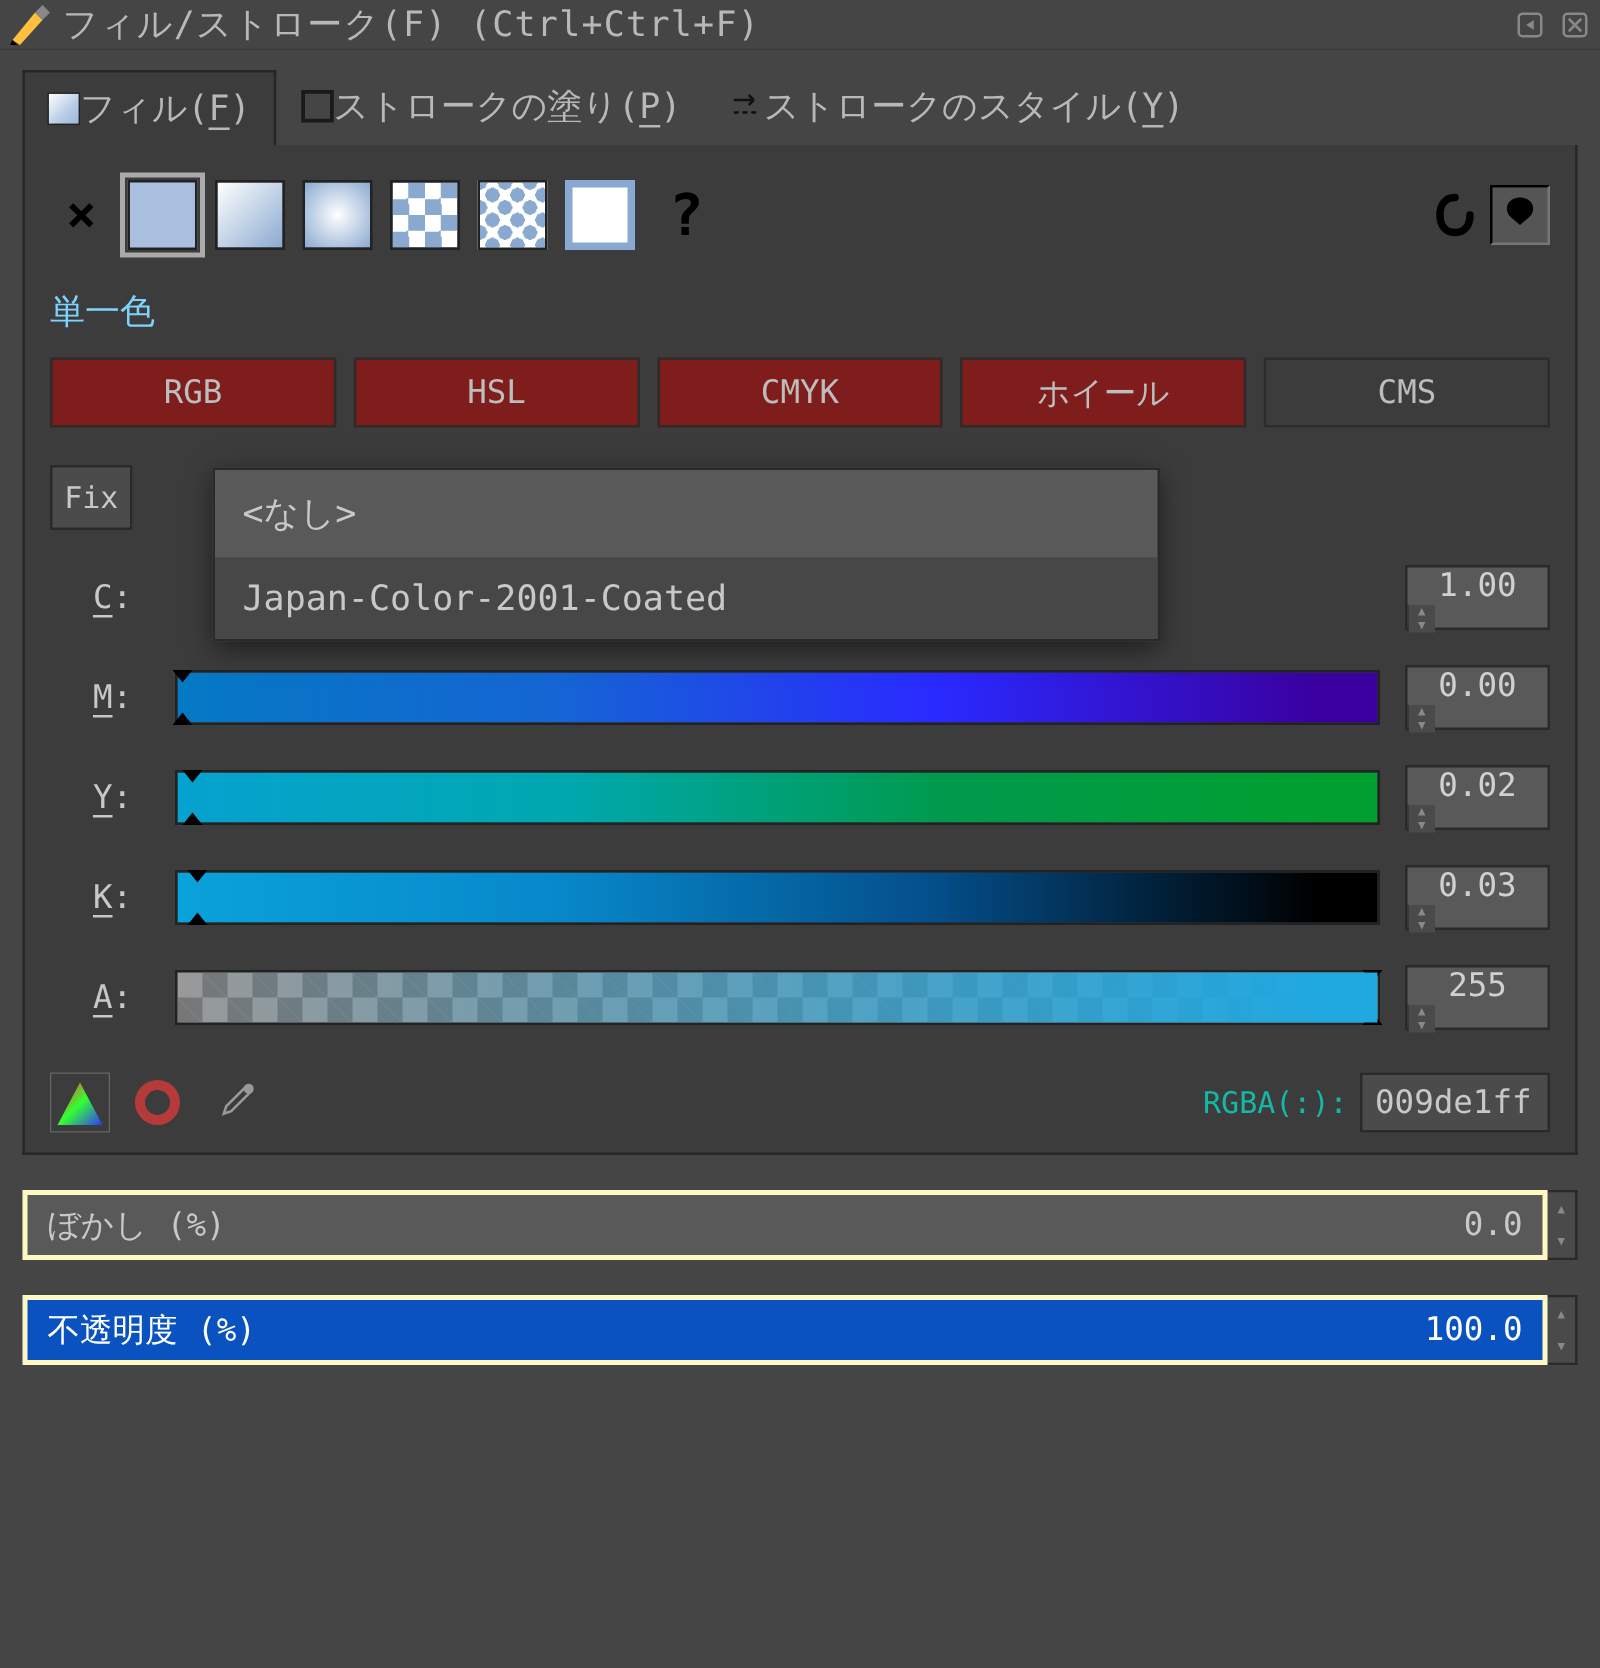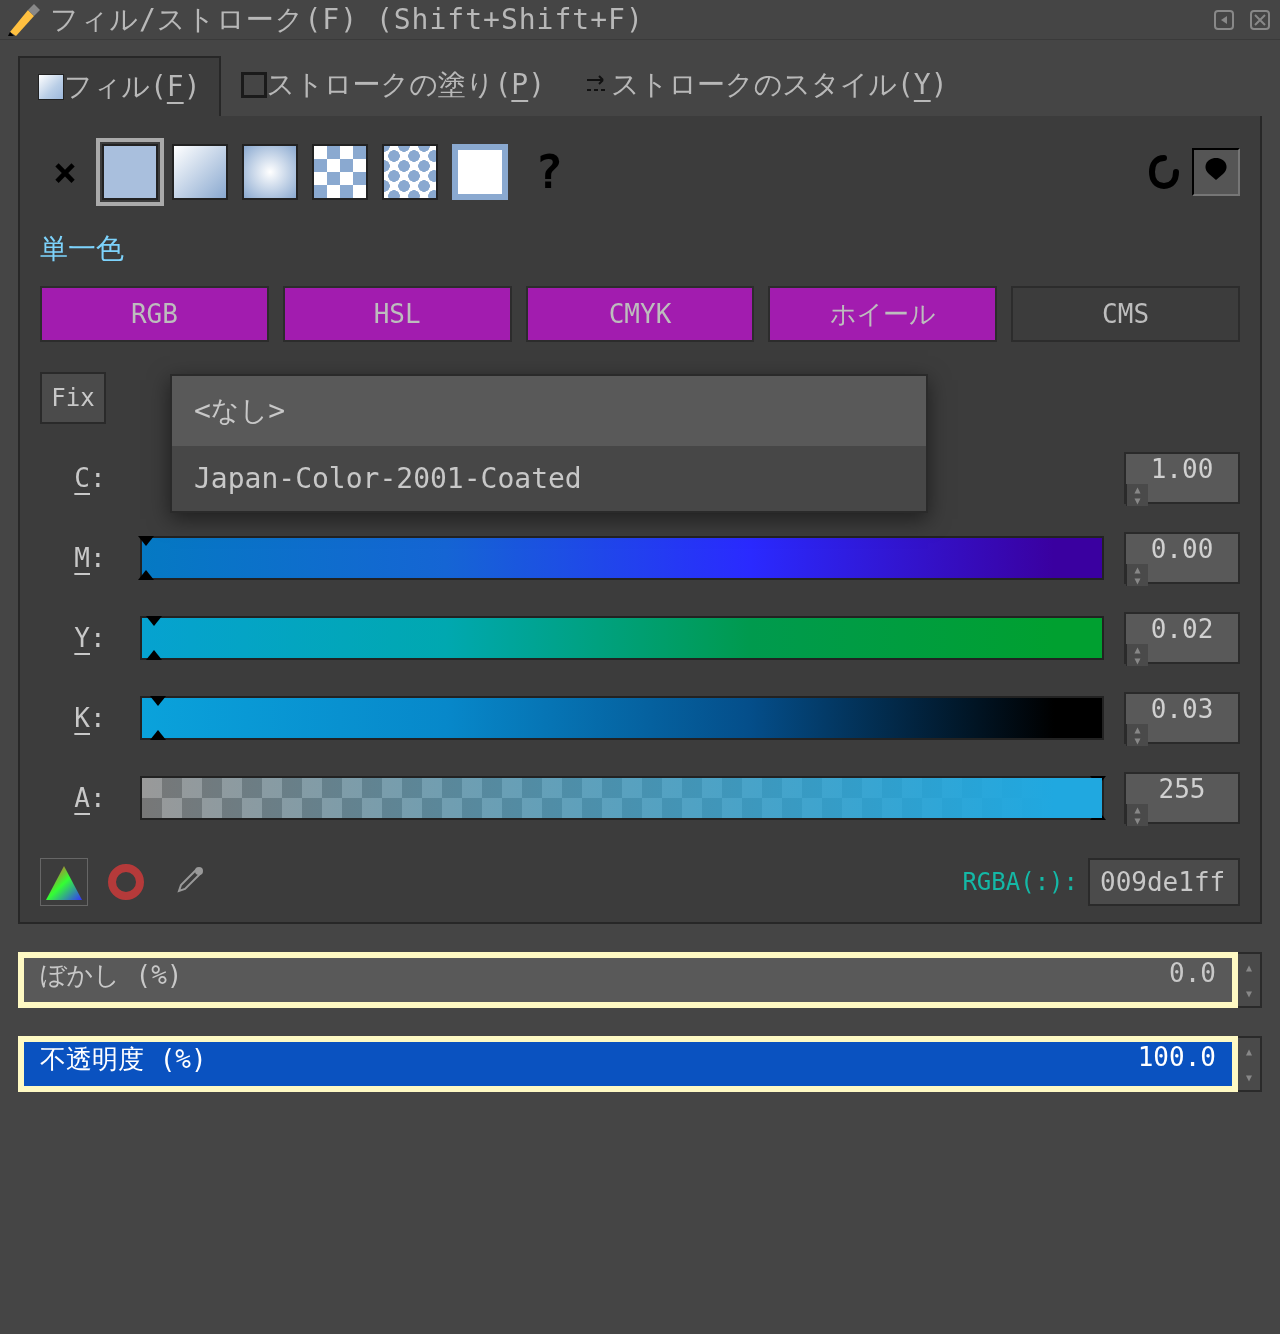--- a/index.html
+++ b/index.html
@@ -35,21 +35,21 @@
   .qmark { font-size:46px; font-weight:bold; color:#000; width:50px; text-align:center; margin-left:4px;}
   .linked { display:flex; gap:4px; margin-left:auto; }
   .link-btn { width:48px; height:48px; display:flex; align-items:center; justify-content:center; }
   .link-btn svg { fill:#000; }
   .link-btn.pressed { background:#555; border:2px inset #222; }
 
   .section-label { font-size:28px; color:#7dd3fc; margin:22px 0 18px 0; }
 
   
   .cspace-row { display:flex; gap:14px; }
-  .cspace-btn { flex:1; height:56px; background:#a21caf; border:2px solid #2c2c2c; display:flex; align-items:center; justify-content:center; font-size:26px; color:#bdbdbd; }
+  .cspace-btn { flex:1; height:56px; background:#7f1d1d; border:2px solid #2c2c2c; display:flex; align-items:center; justify-content:center; font-size:26px; color:#bdbdbd; }
   .cspace-btn.active { background:#3c3c3c; }
 
   
   .sliders { margin-top:28px; position:relative; }
   .slider-row { display:flex; align-items:center; height:56px; margin-bottom:24px; }
   .slider-row .lbl { width:100px; text-align:center; font-size:26px; color:#c8c8c8; }
   .slider-row .lbl u { text-underline-offset:6px; }
   .bar { flex:1; height:44px; border:2px solid #222; position:relative; margin:0 20px 0 0; }
   .bar .marker-top, .bar .marker-bot { position:absolute; width:0; height:0; }
   .bar .marker-top { top:-2px; border-left:8px solid transparent; border-right:8px solid transparent; border-top:10px solid #000; }
@@ -81,38 +81,38 @@
      background: linear-gradient(90deg, rgba(32,168,224,0) 0%, rgba(32,168,224,1) 95%); }
 
   
   .picker-row { display:flex; align-items:center; height:64px; margin-top:18px; }
   .picker-row .mini { width:48px; height:48px; margin-right:14px; display:flex; align-items:center; justify-content:center; border:2px solid transparent; }
   .rgba-label { margin-left:auto; font-size:24px; color:#14b8a6; }
   .rgba-val { width:152px; height:48px; margin-left:10px; background:#4b4b4b; border:2px solid #2a2a2a; display:flex; align-items:center; padding:3px 10px; font-size:26px; color:#c8c8c8; }
 
   
   .wide-slider { margin:28px 18px 0 18px; display:flex; height:56px; }
-  .wide-slider .track { flex:1; border:6px solid #fef9c3; display:flex; align-items:flex-start; justify-content:space-between; padding:0 16px; font-size:26px; color:#c8c8c8; position:relative; }
+  .wide-slider .track { flex:1; border:4px solid #fef9c3; display:flex; align-items:center; justify-content:space-between; padding:0 16px; font-size:26px; color:#c8c8c8; position:relative; }
   .wide-slider .arrows { width:24px; display:flex; flex-direction:column; border:2px solid #2a2a2a; border-left:none; }
   .wide-slider .arrows div { flex:1; display:flex; align-items:center; justify-content:center; font-size:10px; color:#888; background:#4a4a4a; }
   .wide-slider.blur .track { background:#595959; }
   .wide-slider.opacity .track { background:#0a52c0; color:#fff;gap:12px; }
 </style>
 </head>
 <body>
 
 <div class="titlebar">
   <span class="icon">
     <svg viewBox="0 0 36 36">
         <path d="M4 30 L22 8 L28 14 L10 34 Z" fill="#ffc040"></path>
         <path d="M22 8 L28 2 L34 8 L28 14 Z" fill="#888"></path>
         <path d="M2 34 L4 30 L8 34 Z" fill="#000"></path>
       </svg>
   </span>
-  <span class="title-text">フィル/ストローク(F) (Shift+Shift+F)</span>
+  <span class="title-text">フィル/ストローク(F) (Ctrl+Ctrl+F)</span>
   <span class="win-btn">
     <svg width="22" height="22" viewBox="0 0 22 22" fill="none" stroke-width="2">
         <rect x="2" y="2" width="18" height="18" rx="3"></rect>
         <path d="M14 7 L8 11 L14 15 Z" fill="#888" stroke="none"></path>
       </svg>
   </span>
   <span class="win-btn">
     <svg width="22" height="22" viewBox="0 0 22 22" fill="none" stroke-width="2">
         <rect x="2" y="2" width="18" height="18" rx="3"></rect>
         <path d="M6 6 L16 16 M16 6 L6 16"></path>

